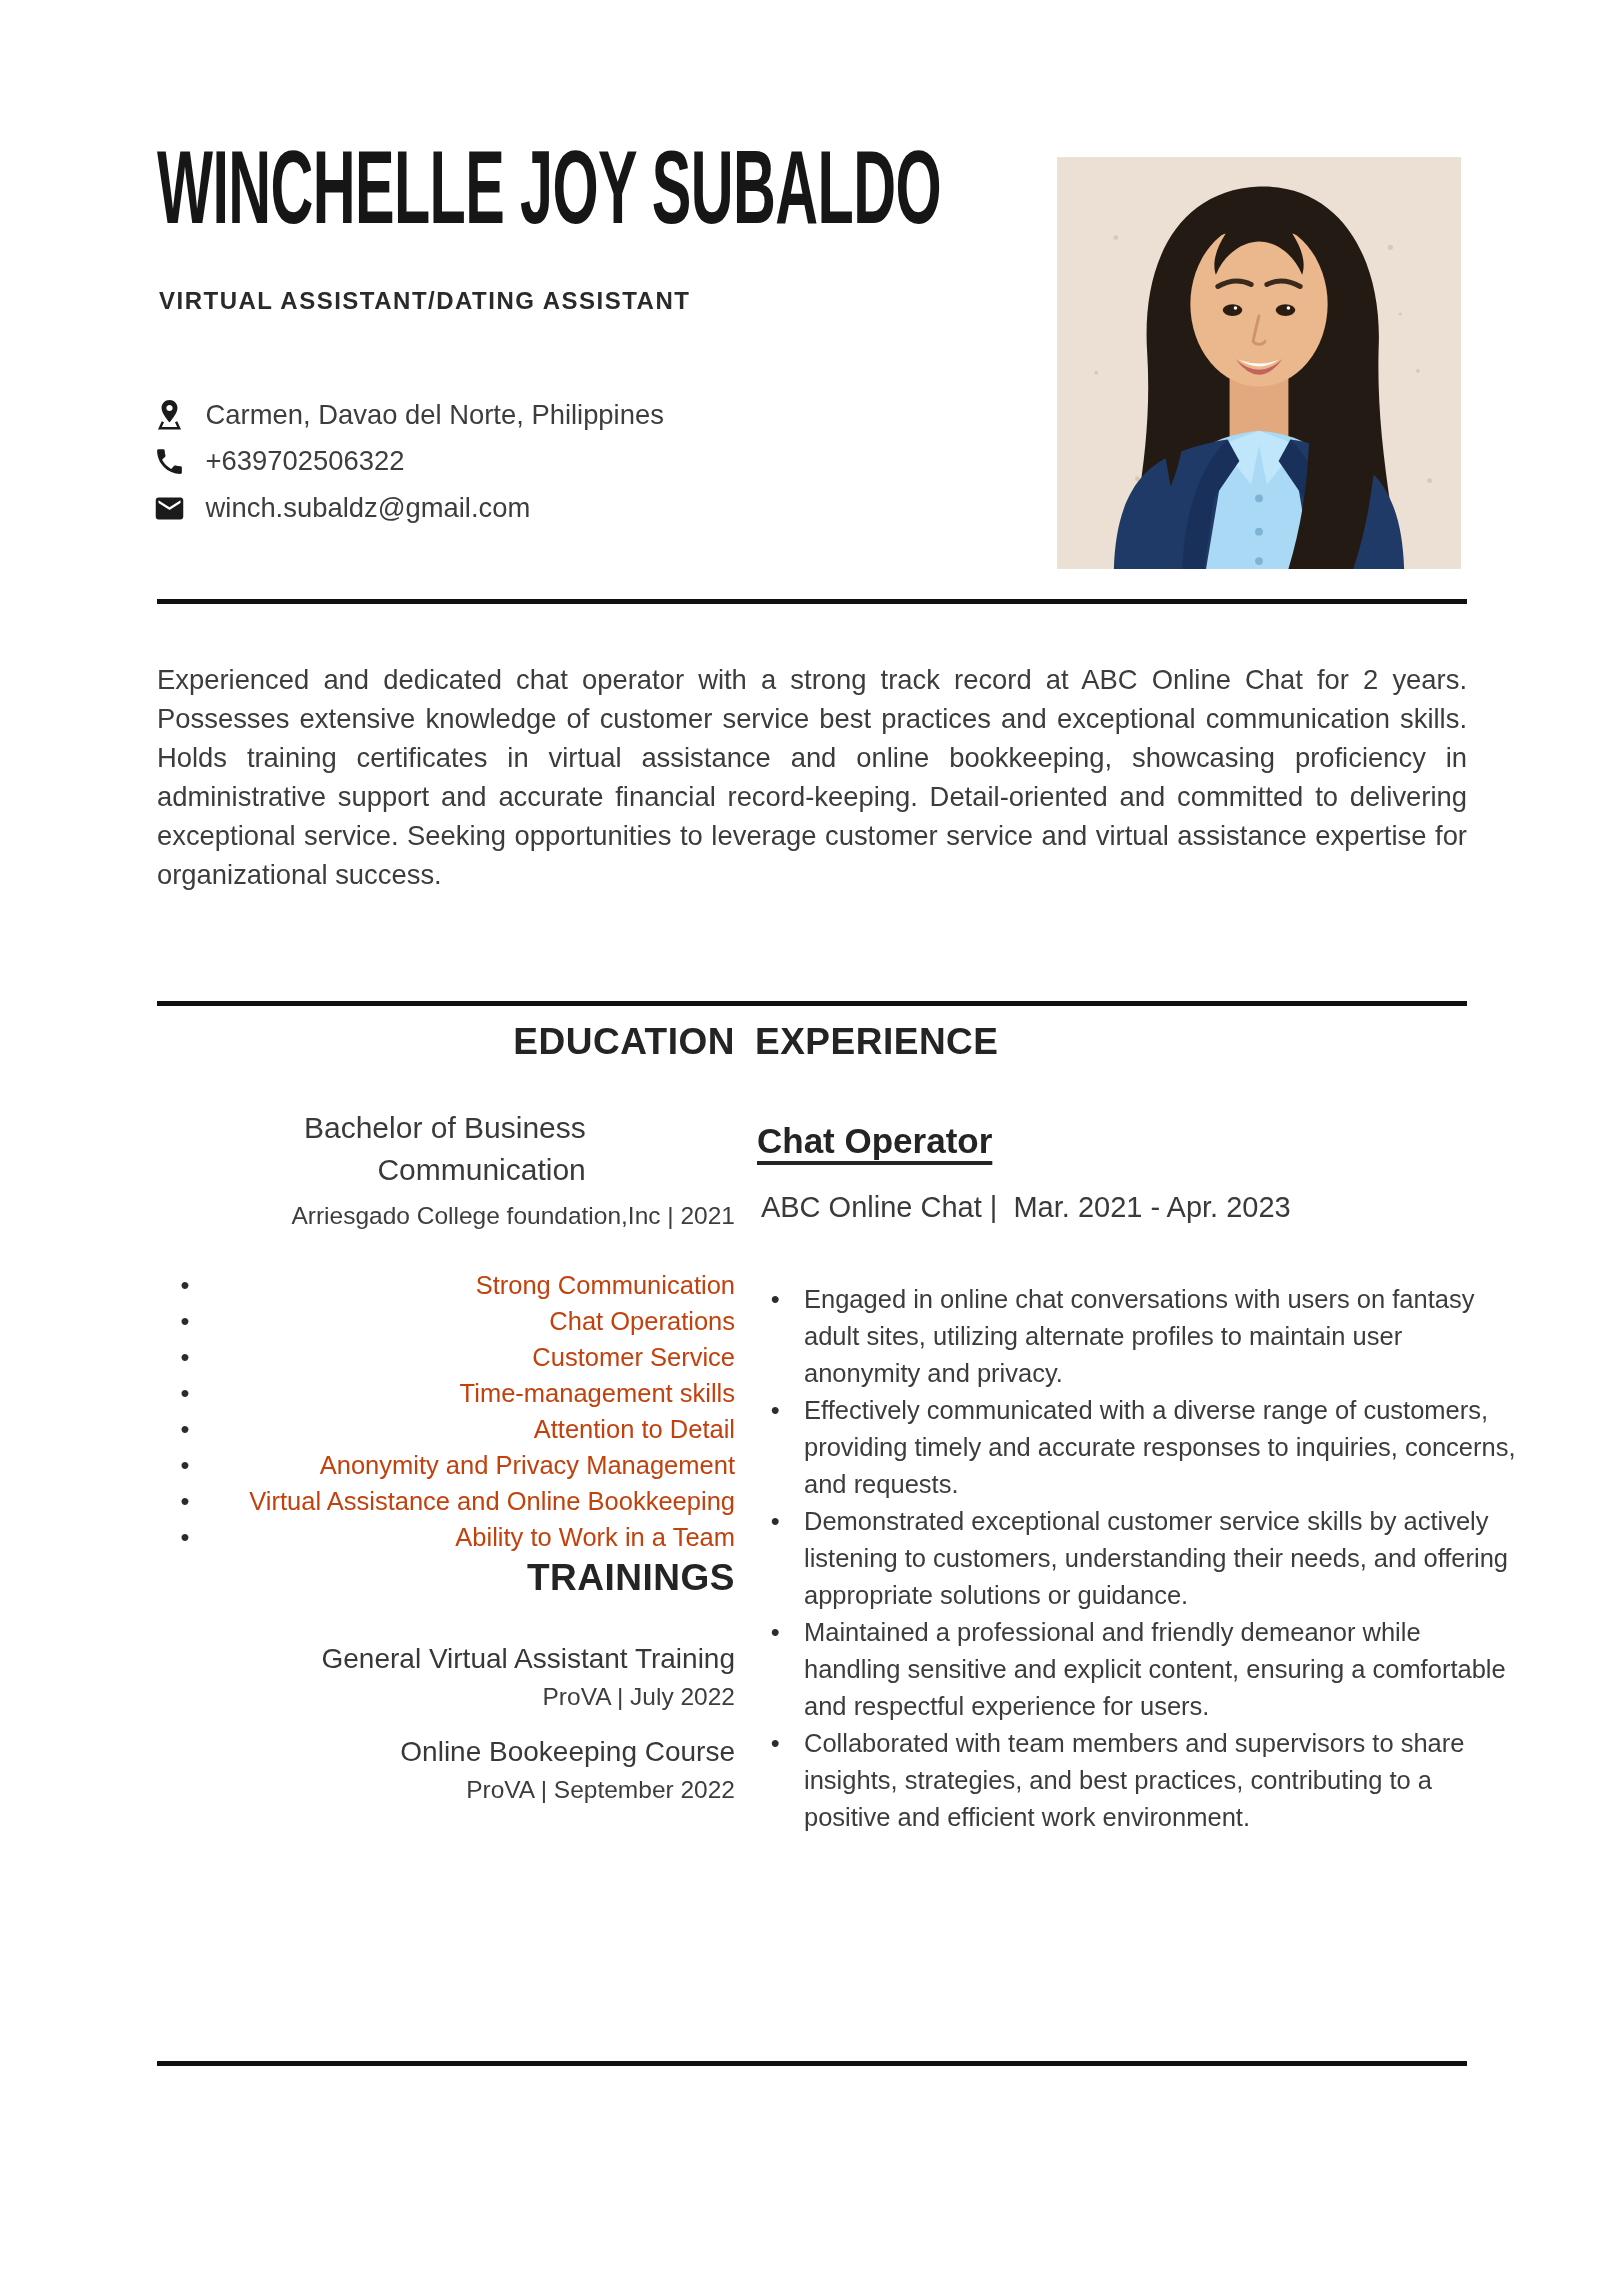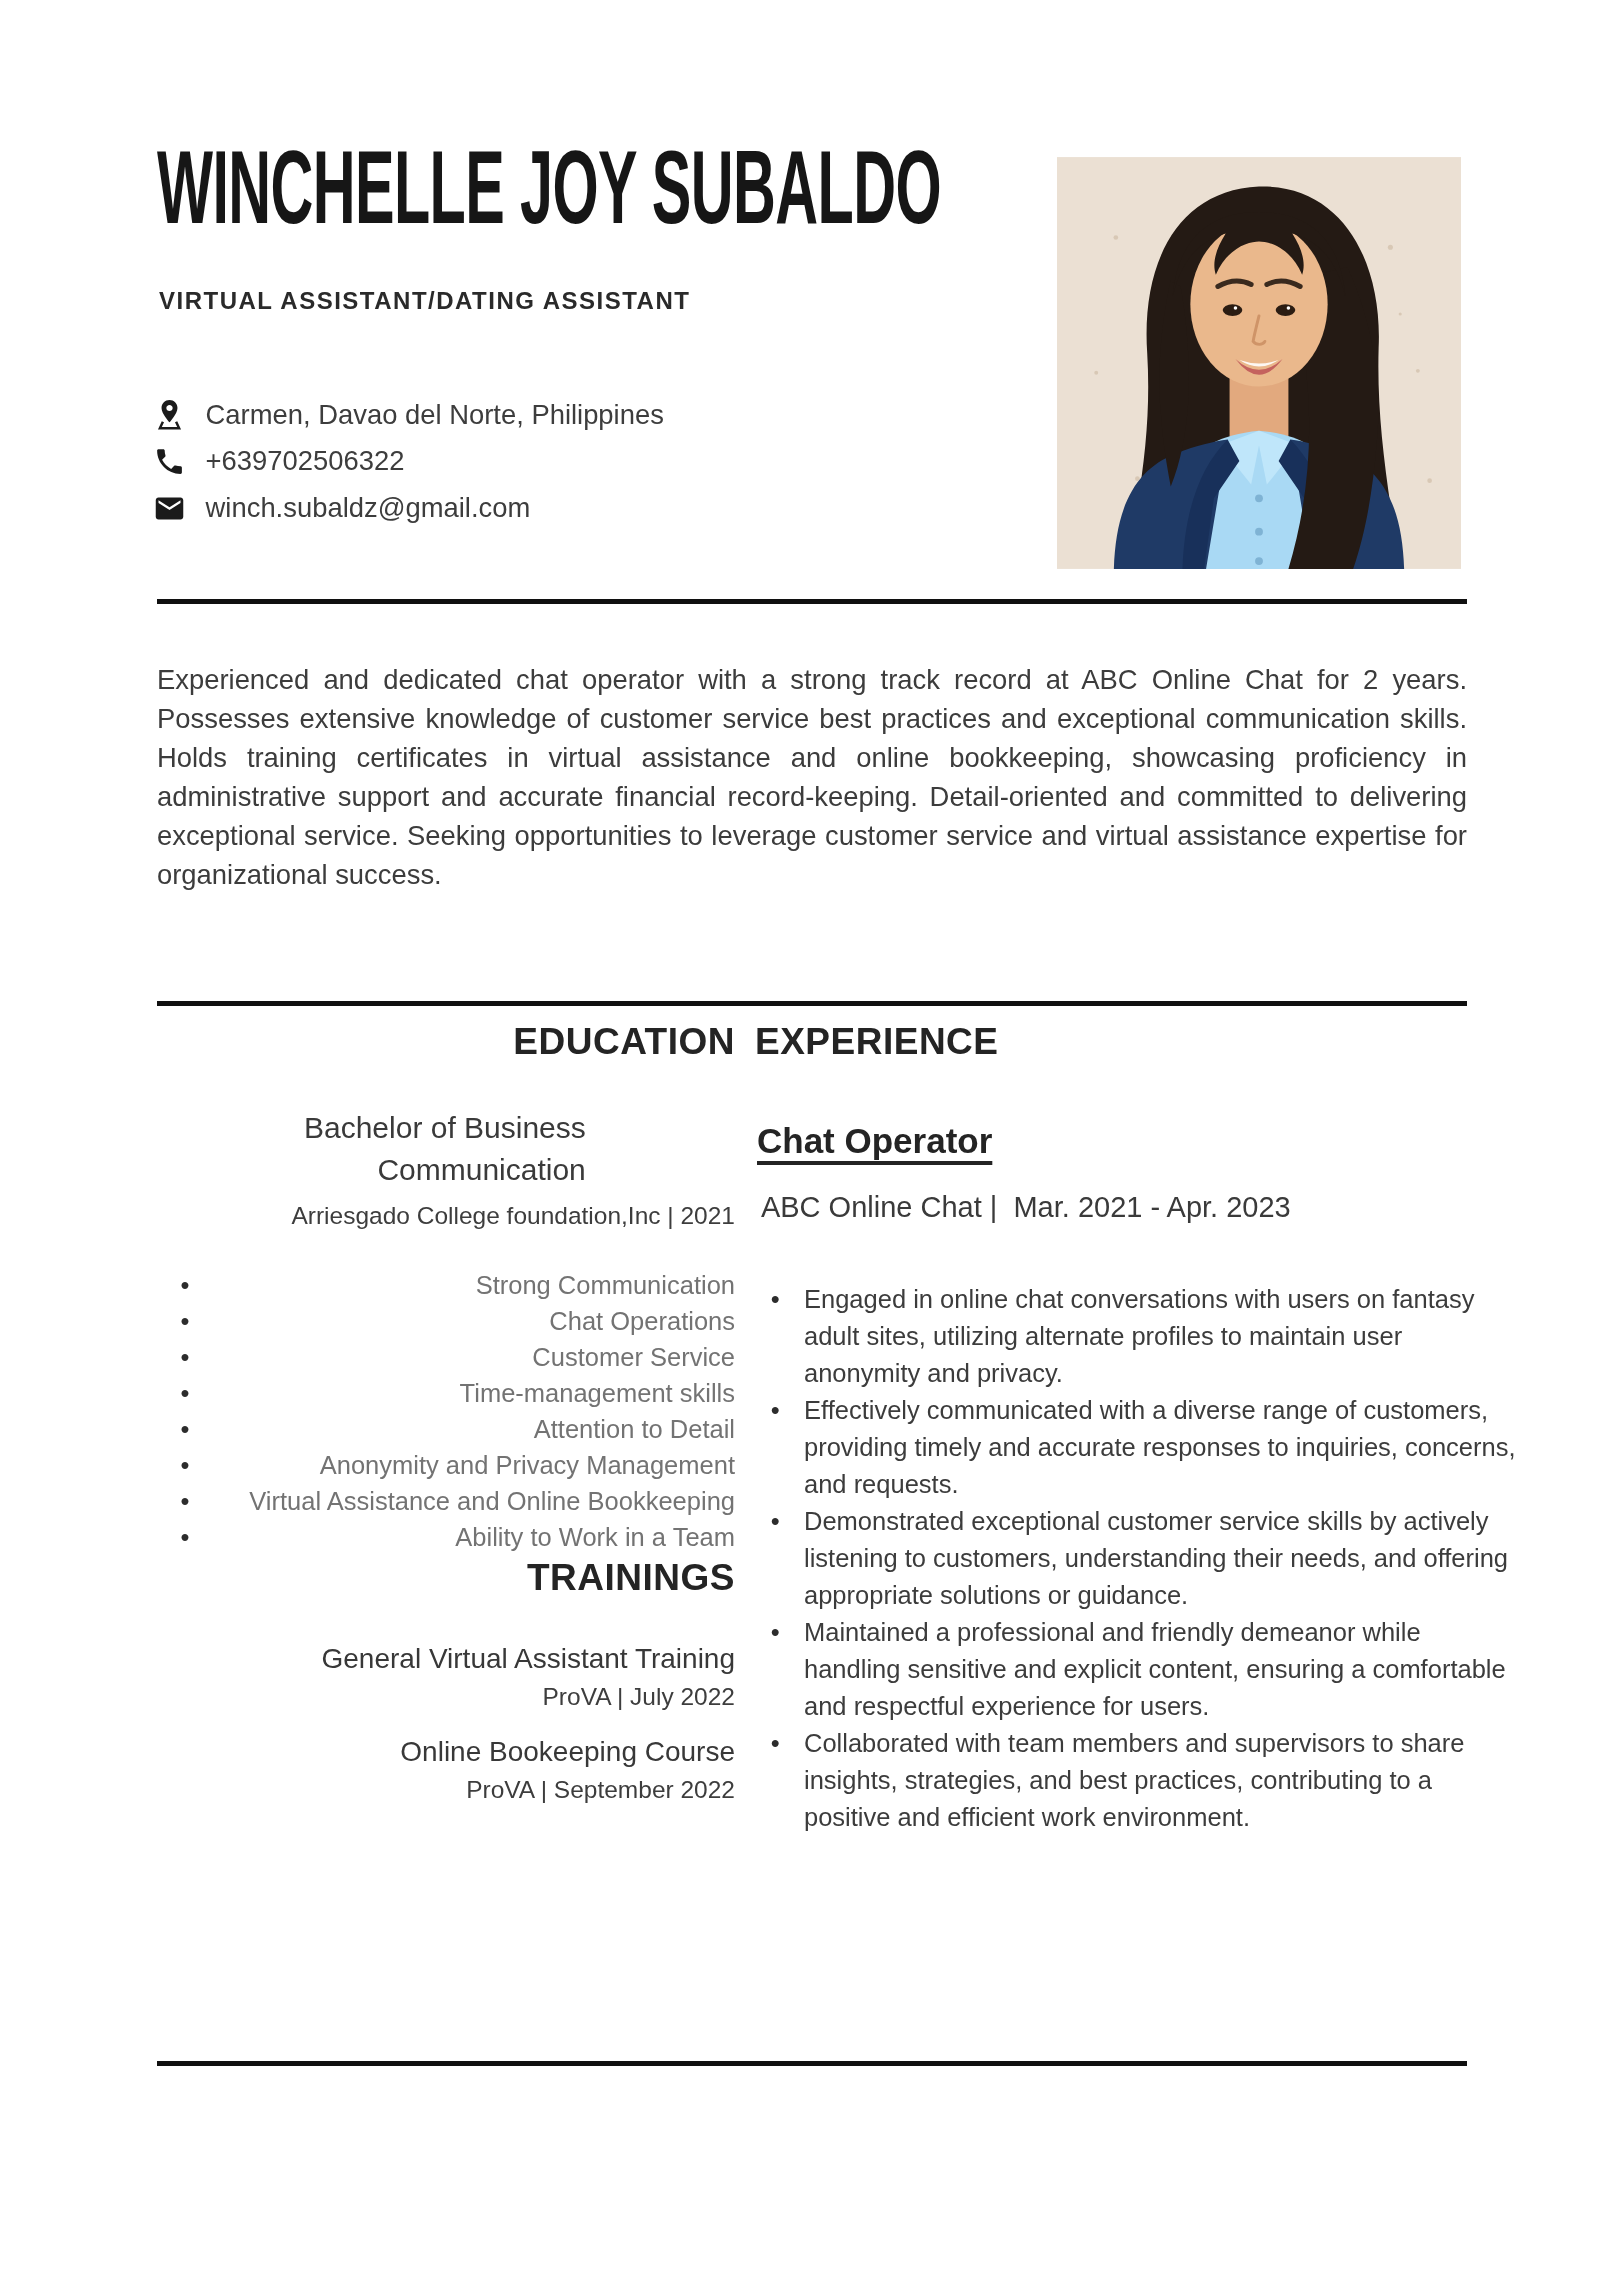--- a/index.html
+++ b/index.html
@@ -142,21 +142,21 @@
   .skill-list {
     list-style: none;
     margin: 37px 0 0 0;
     padding: 0;
   }
   .skill-list li {
     position: relative;
     padding-left: 55px;
     font-size: 25.5px;
     line-height: 36px;
-    color: #737373;
+    color: #c2410c;
   }
   .skill-list li::before {
     content: "\2022";
     position: absolute;
     left: 23.5px;
     top: 0;
     font-size: 25.5px;
     color: #2c2c2c;
   }
 

